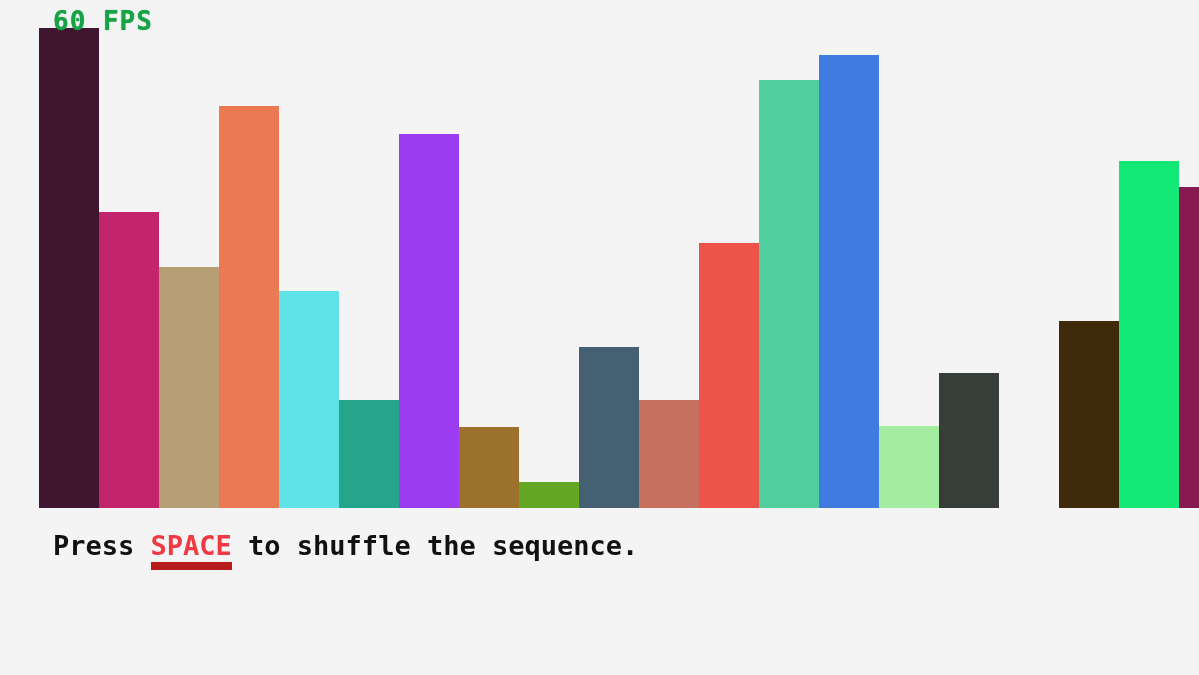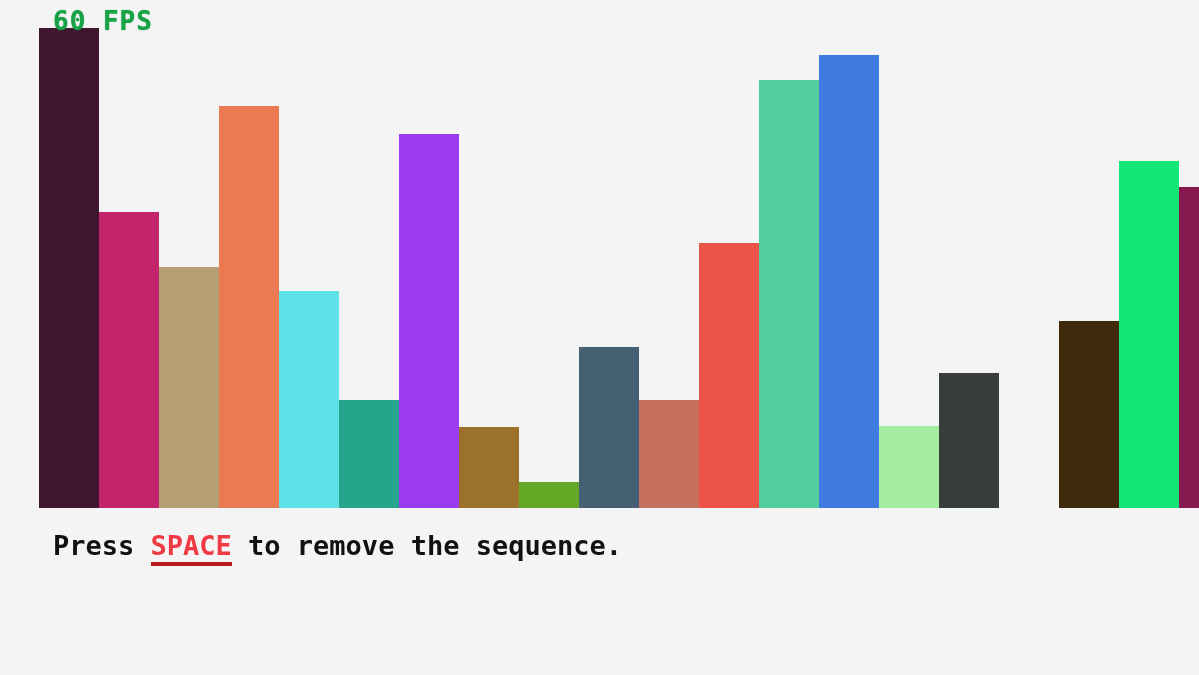--- a/index.html
+++ b/index.html
@@ -71,21 +71,21 @@
     font-family: "DejaVu Sans Mono", "Liberation Mono", monospace;
     font-size: 27px;
     font-weight: 700;
     color: #111111;
     line-height: 48px;
     white-space: nowrap;
     letter-spacing: 0px;
   }
   .key {
     color: #f03a43;
-    border-bottom: 4px solid #b91c1c;
+    border-bottom: 8px solid #b91c1c;
     padding-bottom: 1px;
   }
 </style>
 </head>
 <body>
 
 <div id="stage">
 
   <div id="chart-area">
       <div class="bar" style="left: 0px; width: 60px; height: 480px; background: rgb(64, 21, 47);"></div>
@@ -107,17 +107,17 @@
       <div class="bar" style="left: 1020px; width: 60px; height: 187px; background: rgb(63, 42, 12);"></div>
       <div class="bar" style="left: 1080px; width: 60px; height: 347px; background: rgb(19, 232, 119);"></div>
       <div class="bar" style="left: 1140px; width: 60px; height: 321px; background: rgb(134, 26, 80);"></div>
     </div>
 
   <div class="hud" id="fps-counter">60 FPS</div>
 
 
   <div id="instructions">
     <div class="instruction-line">
-      <span>Press </span><span class="key">SPACE</span><span> to remove the sequence.</span>
+      <span>Press </span><span class="key">SPACE</span><span> to shuffle the sequence.</span>
     </div>
   </div>
 
 </div>
 
 </body></html>

